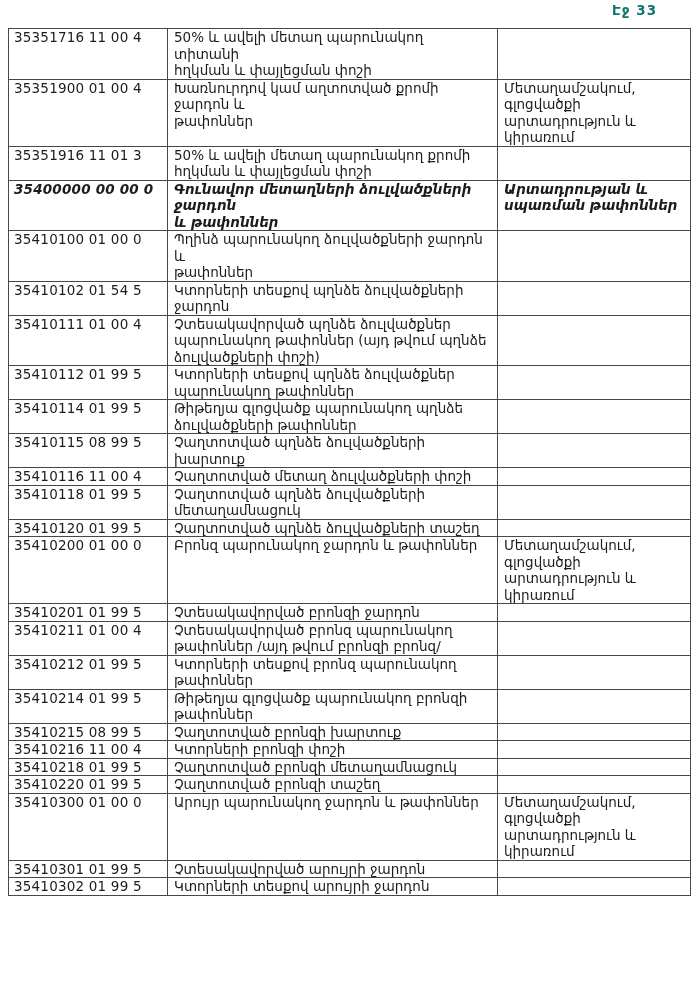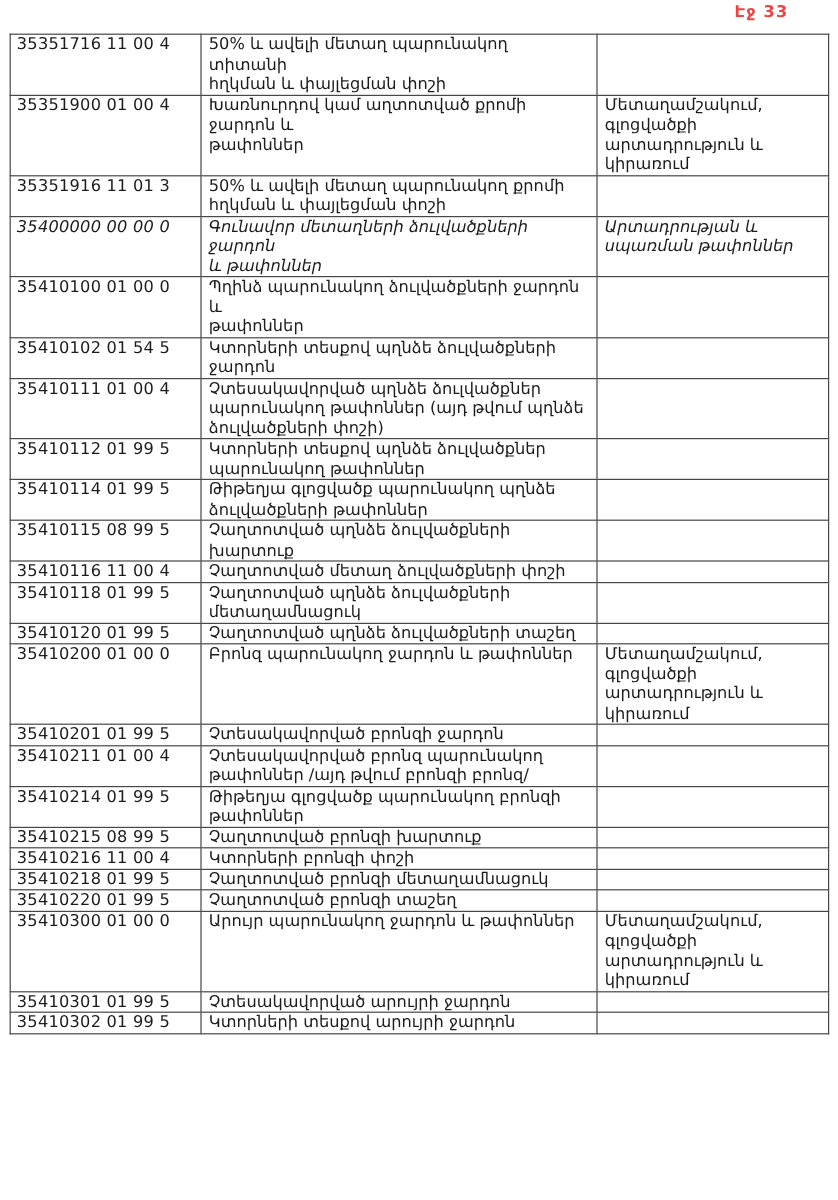--- a/index.html
+++ b/index.html
@@ -15,21 +15,21 @@
     font-family: "DejaVu Sans", "Liberation Sans", sans-serif;
     color: #1c1c1c;
   }
   .page-number {
     position: absolute;
     top: 2px;
     left: 612px;
     font-size: 13.5px;
     font-weight: bold;
     letter-spacing: 1px;
-    color: #ef4444;
+    color: #0f766e;
   }
   table.doc-table {
     position: absolute;
     top: 28px;
     left: 8px;
     width: 682px;
     border-collapse: collapse;
     table-layout: fixed;
   }
   col.c1 { width: 159px; }
@@ -44,21 +44,21 @@
     white-space: pre-line;
     overflow: hidden;
     color: #1c1c1c;
   }
   td.code {
     white-space: nowrap;
     padding-left: 5px;
     letter-spacing: 0.2px;
   }
   tr.hl td {
-    font-weight: normal;
+    font-weight: bold;
     font-style: italic;
     margin-top: 21px;
   }
 </style>
 </head>
 <body>
 
 <div class="page-number">Էջ 33</div>
 
 <table class="doc-table">
@@ -161,20 +161,26 @@
     <td class="desc">Չտեսակավորված բրոնզի ջարդոն</td>
     <td class="note"></td>
   </tr>
       <tr>
     <td class="code">35410211 01 00 4</td>
     <td class="desc">Չտեսակավորված բրոնզ պարունակող
 թափոններ /այդ թվում բրոնզի բրոնզ/</td>
     <td class="note"></td>
   </tr>
       <tr>
+    <td class="code">35410212 01 99 5</td>
+    <td class="desc">Կտորների տեսքով բրոնզ պարունակող
+թափոններ</td>
+    <td class="note"></td>
+  </tr>
+      <tr>
     <td class="code">35410214 01 99 5</td>
     <td class="desc">Թիթեղյա գլոցվածք պարունակող բրոնզի
 թափոններ</td>
     <td class="note"></td>
   </tr>
       <tr>
     <td class="code">35410215 08 99 5</td>
     <td class="desc">Չաղտոտված բրոնզի խարտուք</td>
     <td class="note"></td>
   </tr>

